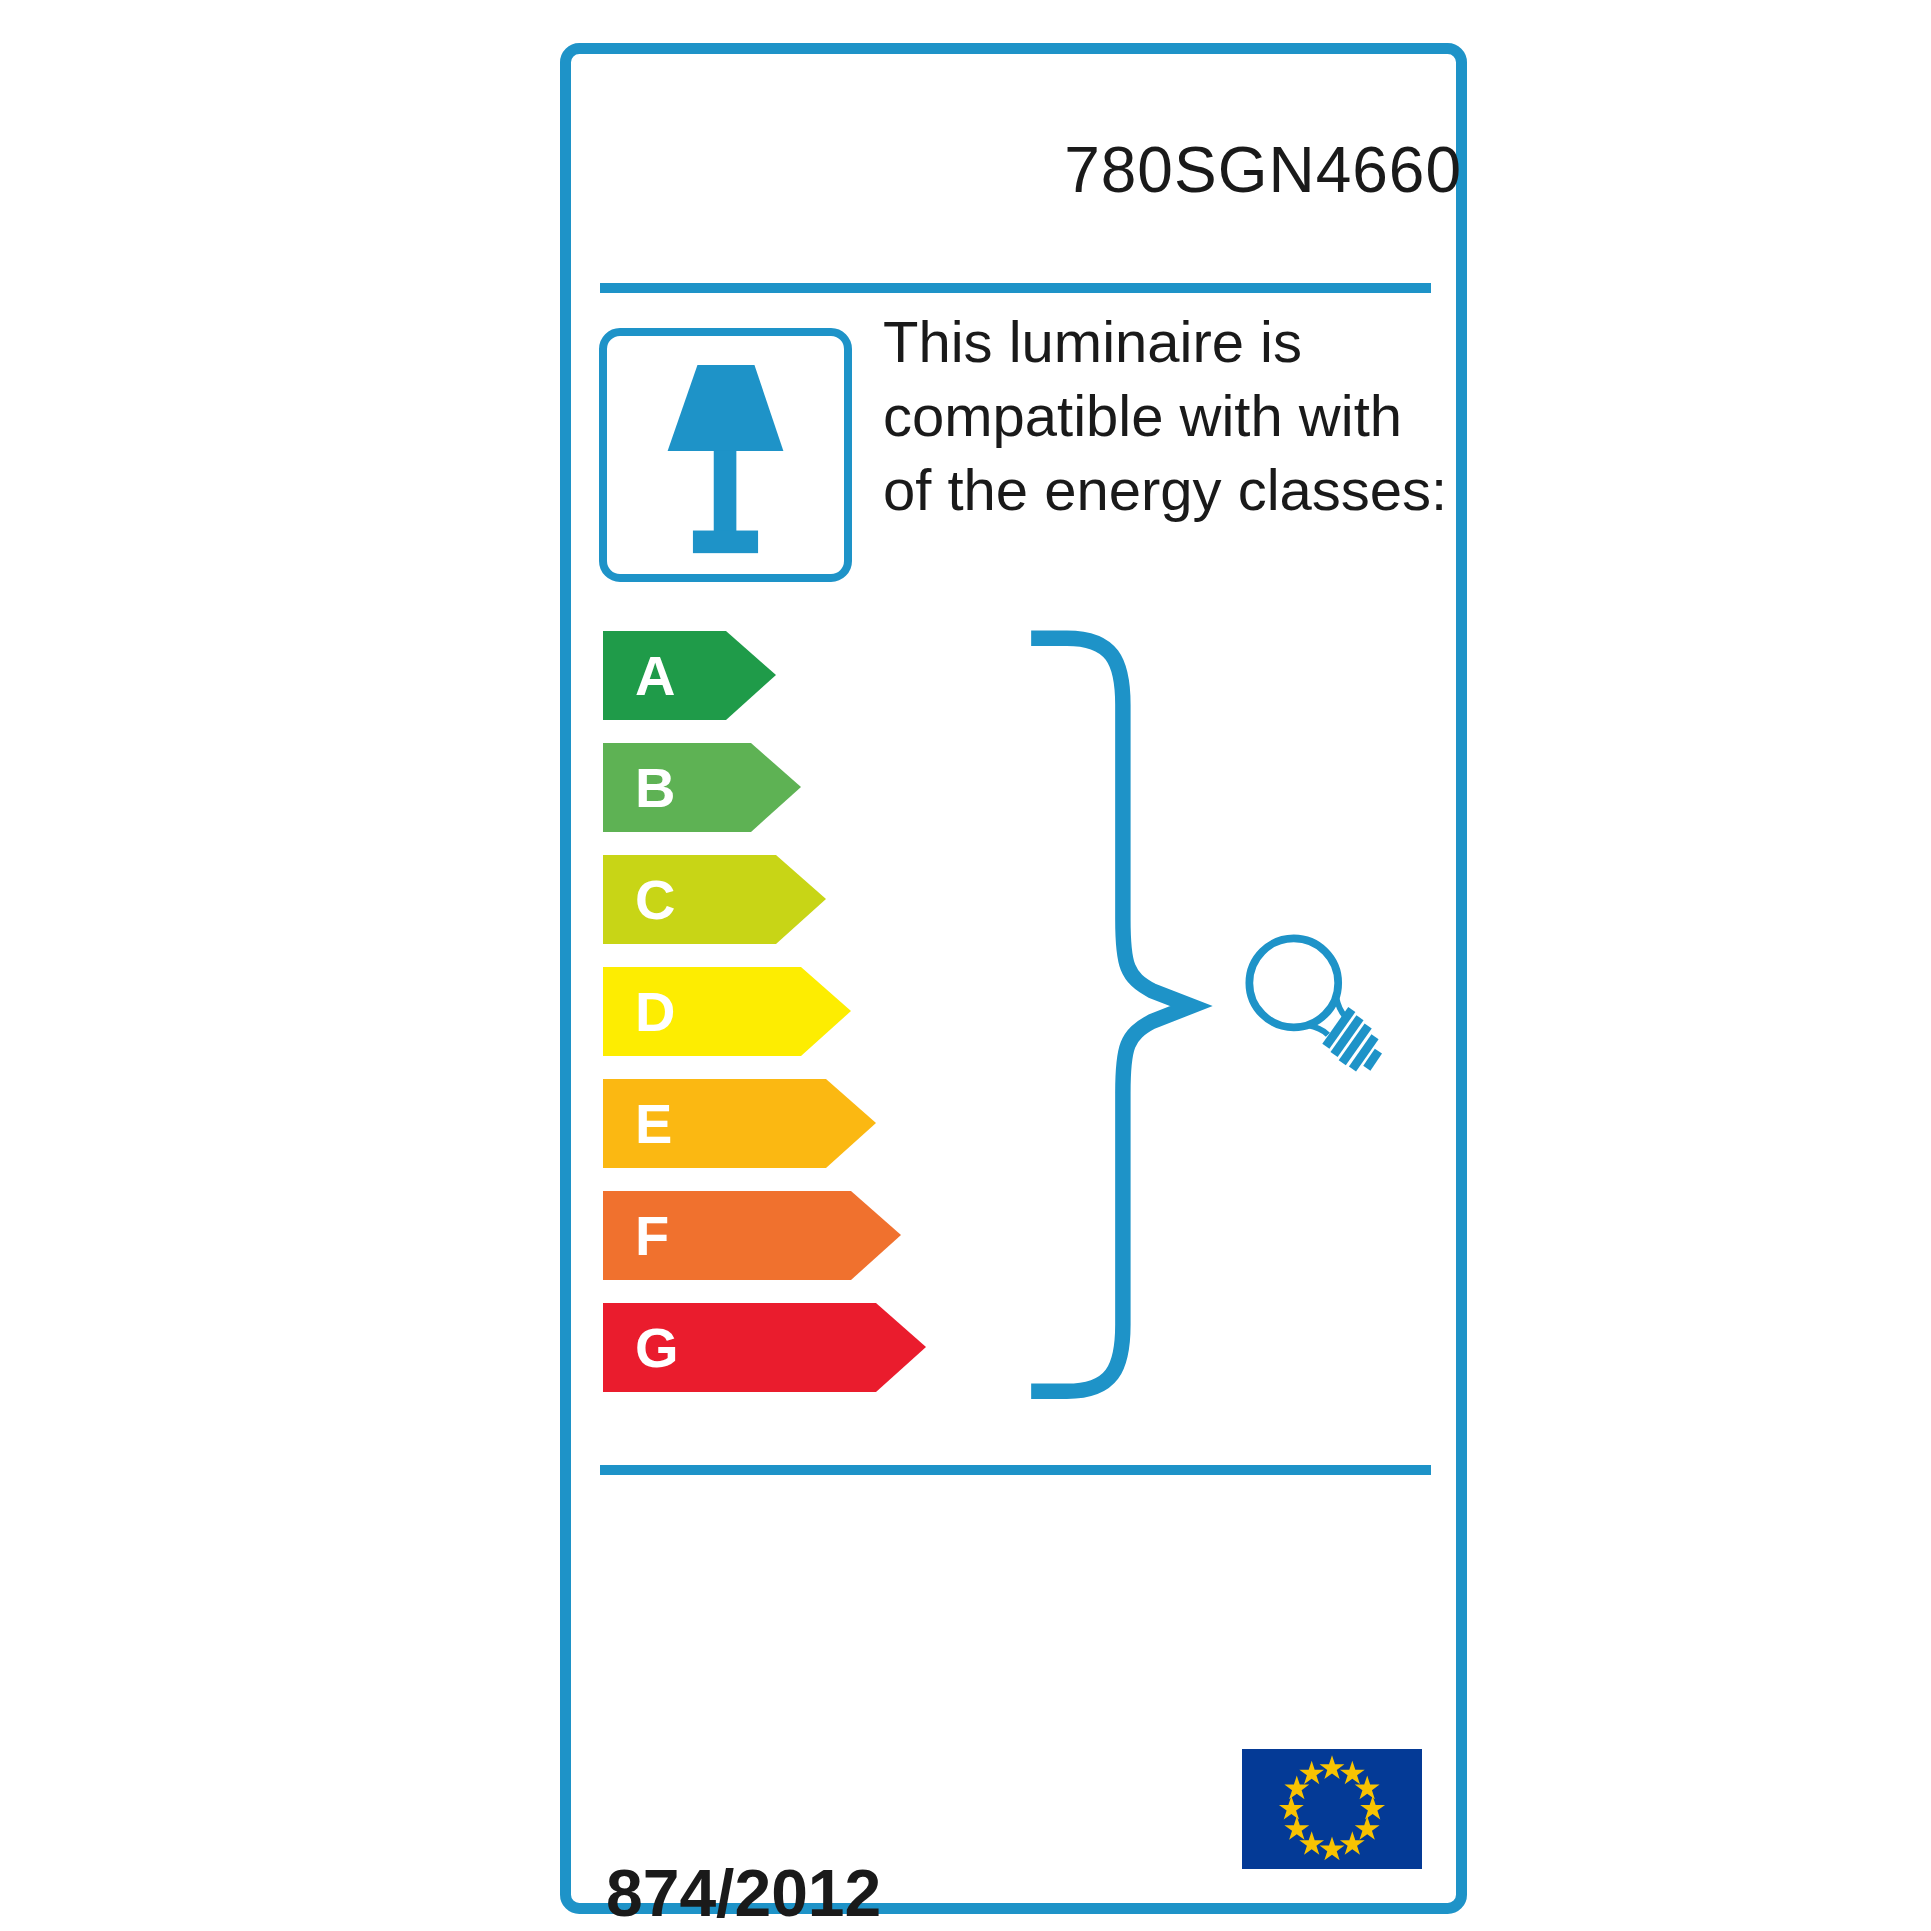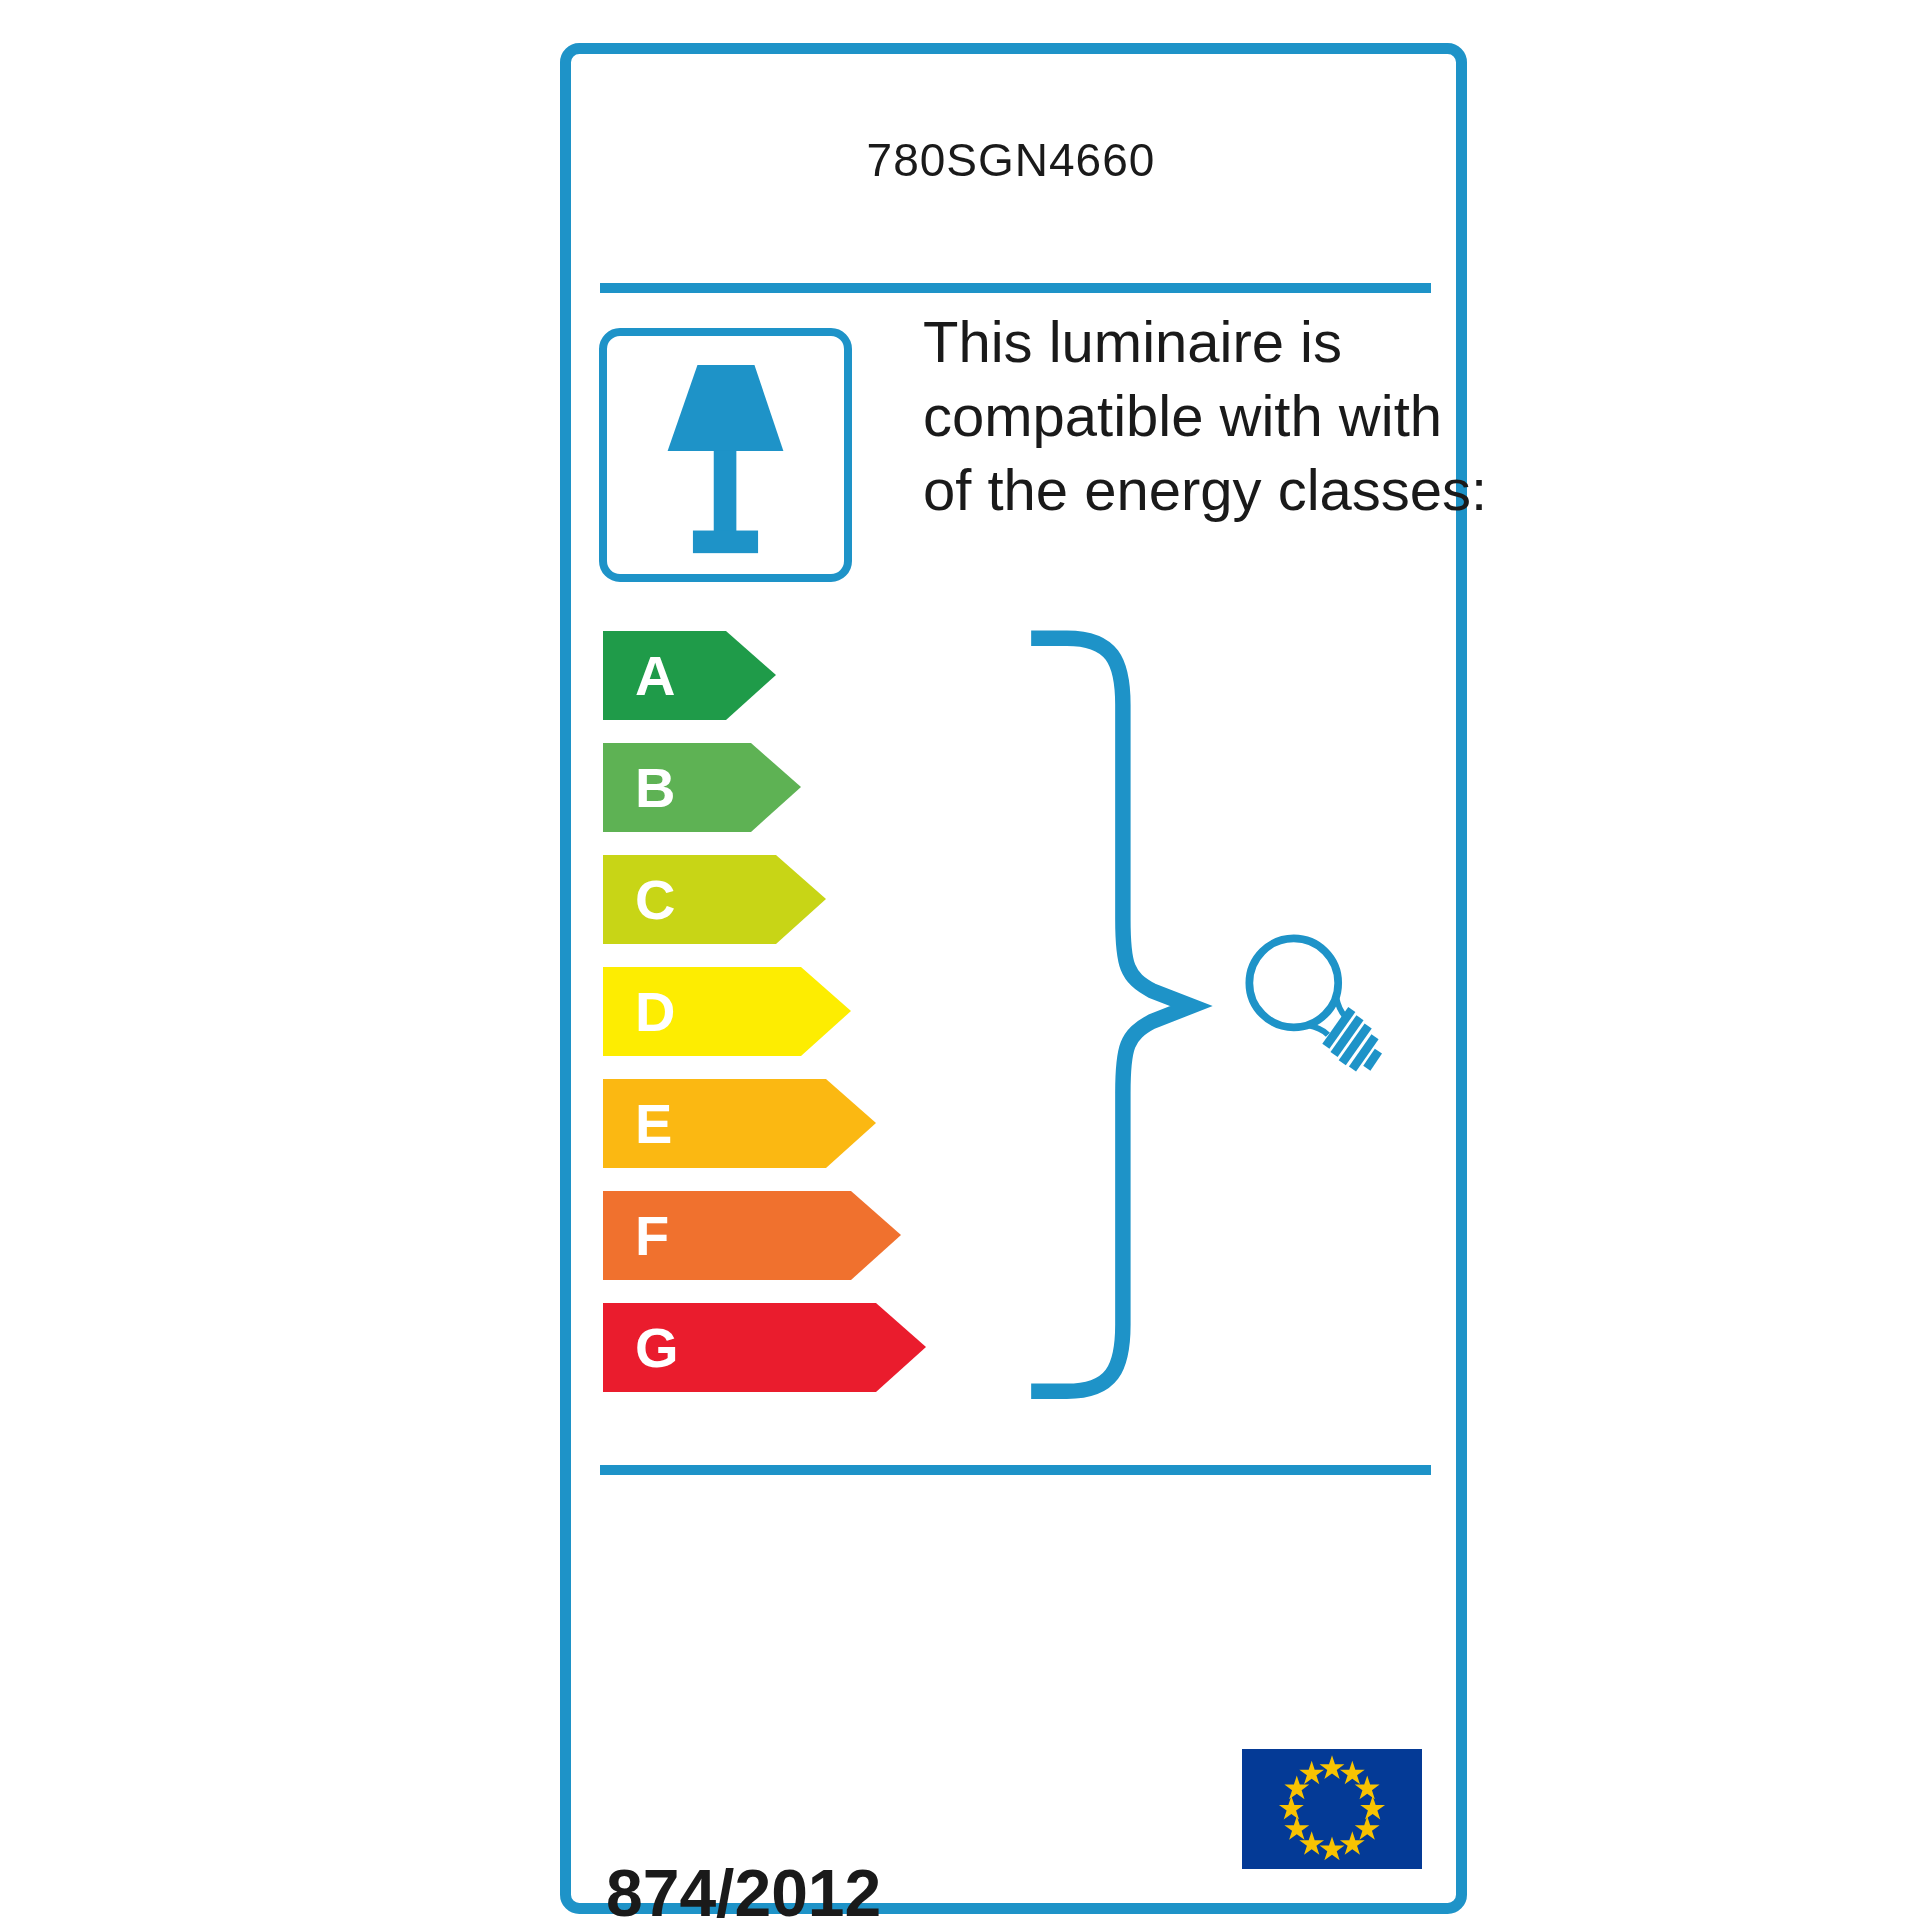--- a/index.html
+++ b/index.html
@@ -16,22 +16,22 @@
     left: 560px; top: 43px;
     width: 907px; height: 1871px;
     box-sizing: border-box;
     border: 11.6px solid #1e93c8;
     border-radius: 19.3px;
     background: #ffffff;
   }
 
   .model-number {
     left: 560px; top: 133px; width: 902px;
-    text-align: center;
-    font-size: 46px; color: #1a1a1a;
+    text-align: right;
+    font-size: 64px; color: #1a1a1a;
     letter-spacing: 1px;
     white-space: nowrap;
   }
 
   .sep { left: 600px; width: 831px; height: 9.7px; background: #1e93c8; }
   .sep-top { top: 283px; }
   .sep-bottom { top: 1465px; }
 
   .lamp-box {
     left: 599px; top: 328px;
@@ -40,21 +40,20 @@
     border: 8.7px solid #1e93c8;
     border-radius: 21px;
     background: #ffffff;
   }
   .lamp-box svg { display: block; width: 100%; height: 100%; }
 
   .compat-text {
     left: 883px; top: 305px;
     font-size: 58px; line-height: 74px;
     color: #1a1a1a;
-    margin-left: 40px;
   }
   .compat-text span { display: block; white-space: nowrap; }
 
   .energy-list { left: 603px; top: 631px; width: 386px; height: 763px; }
   .arrow {
     position: absolute; left: 0; height: 89px;
     display: flex; align-items: center;
   }
   .arrow span {
     padding-left: 32px;

